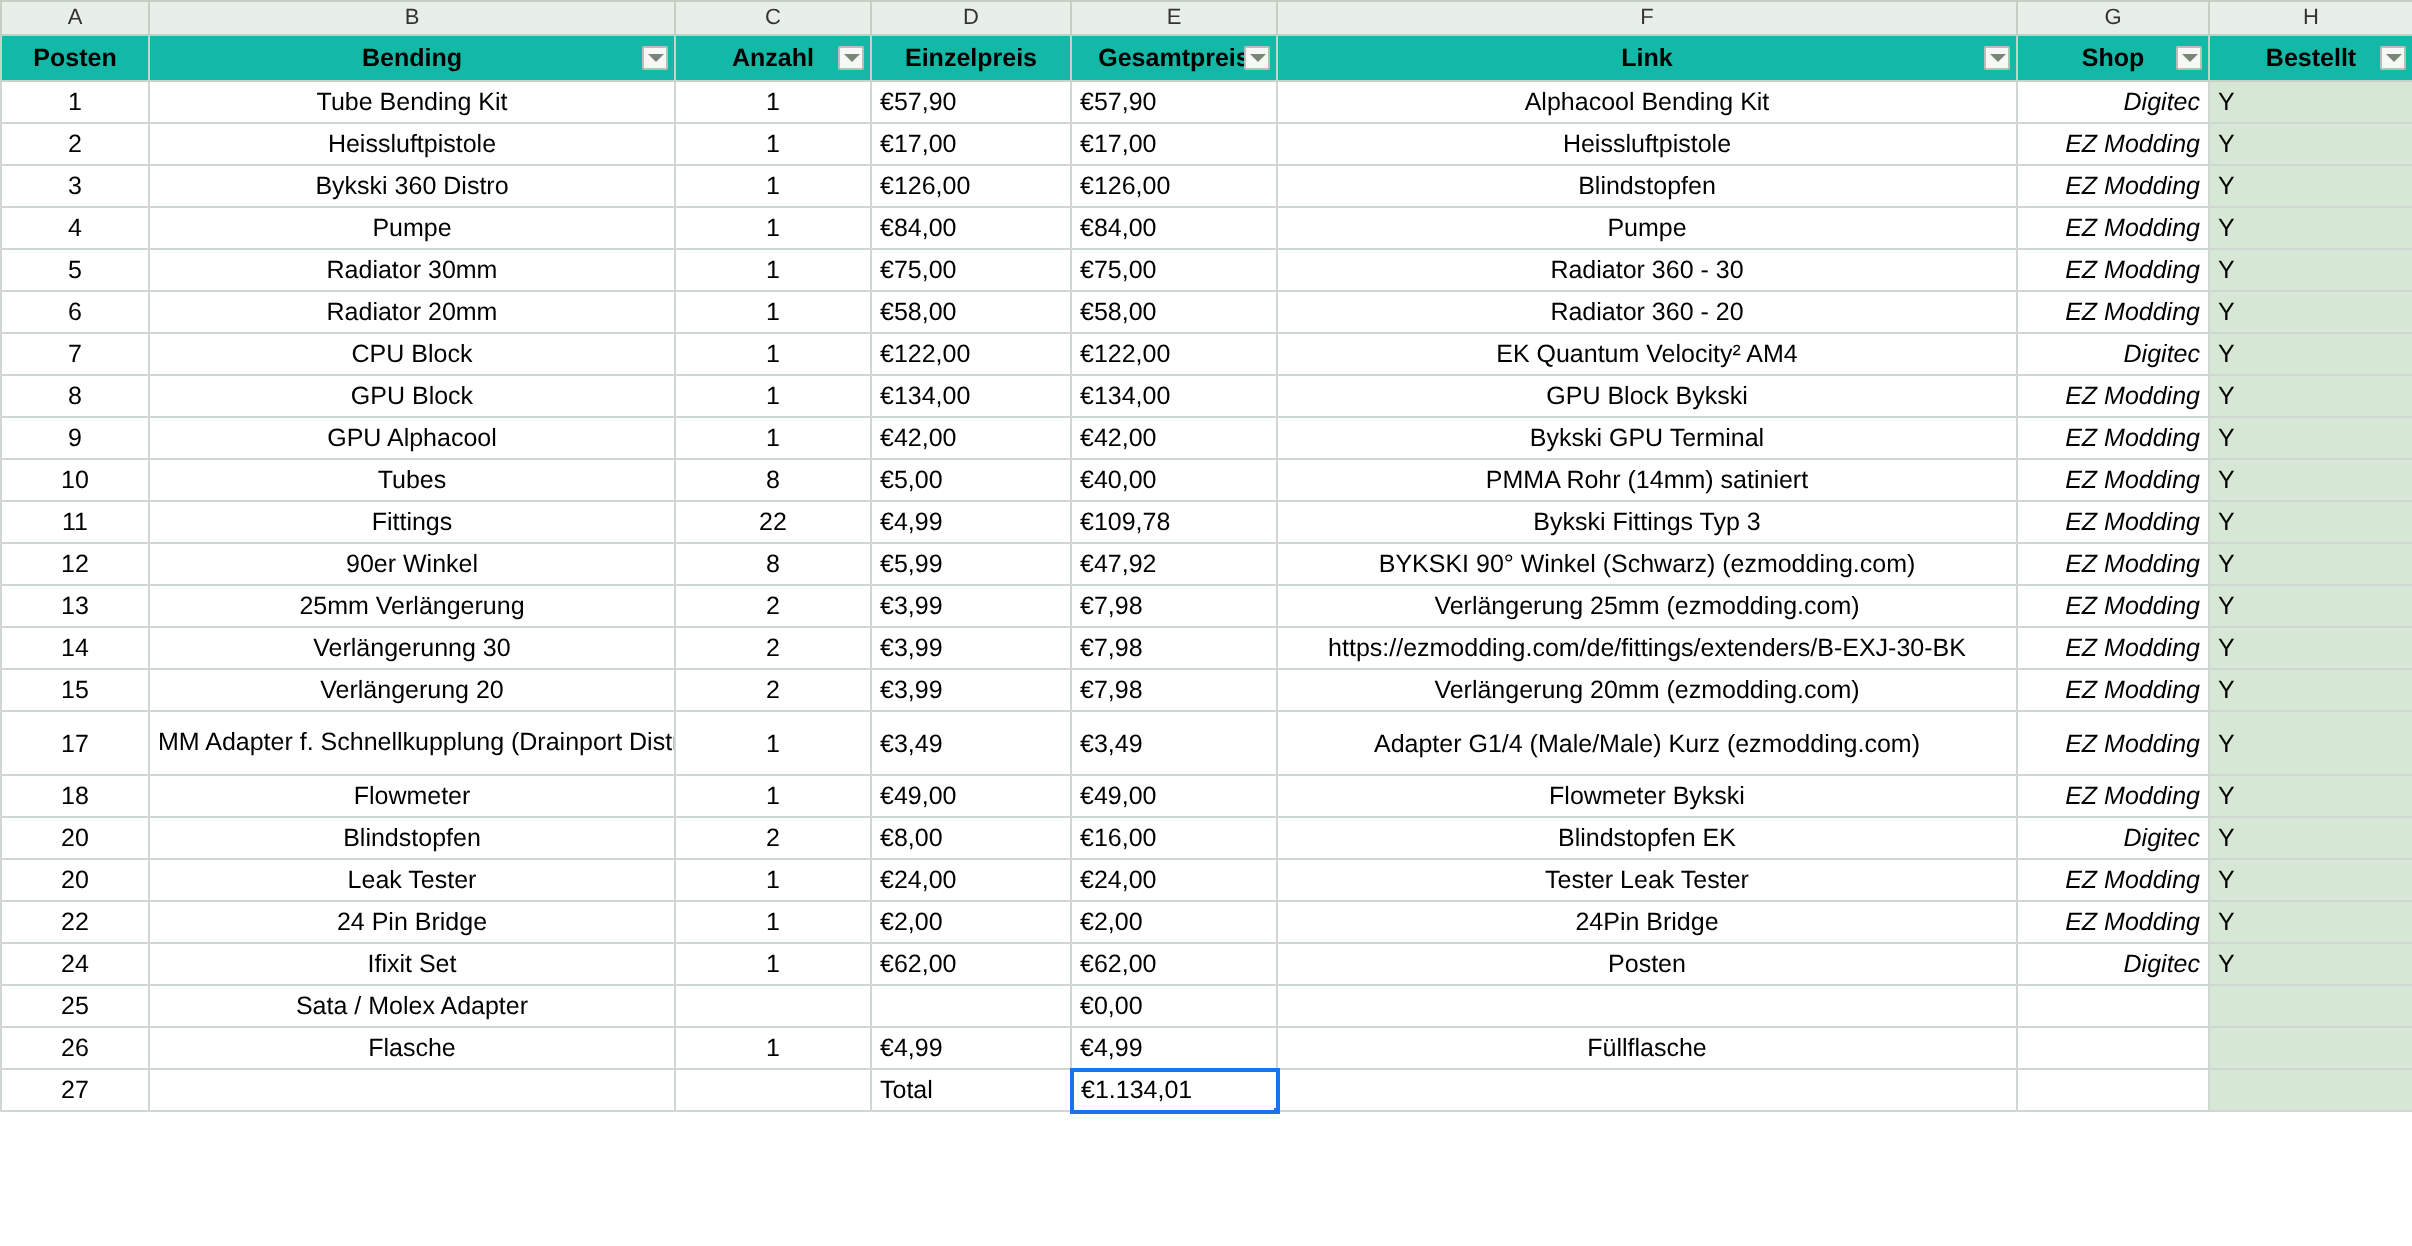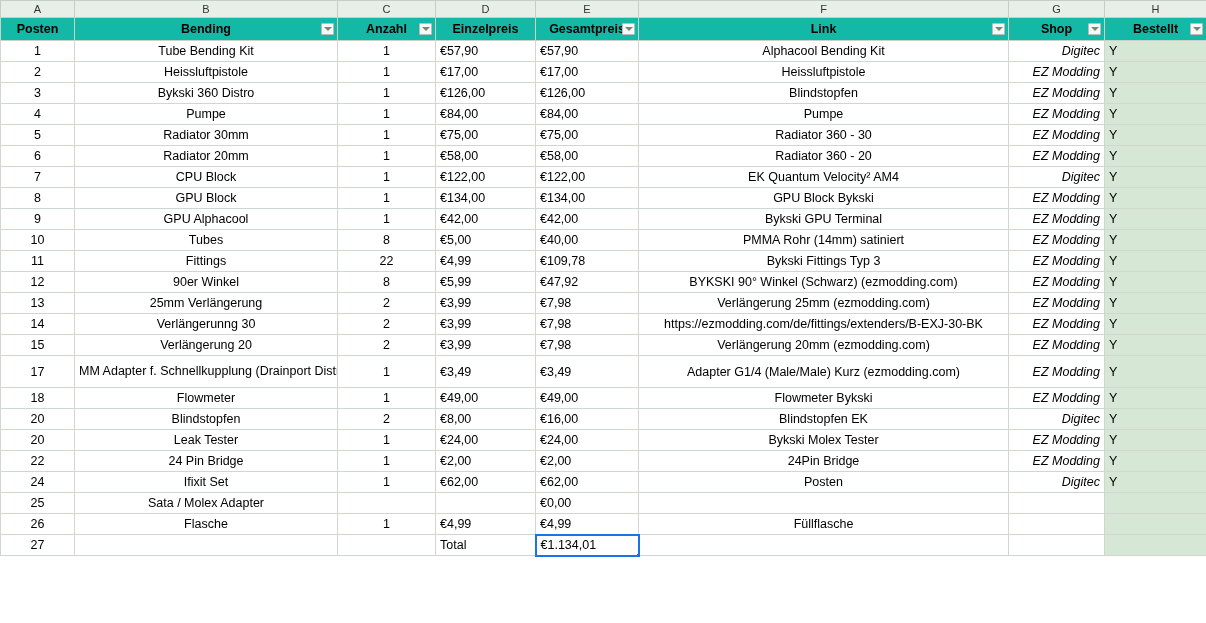--- a/index.html
+++ b/index.html
@@ -319,21 +319,21 @@
           <td class="link-cell"><span class="cell-link">Blindstopfen EK </span></td>
           <td class="left">Digitec</td>
           <td class="bestellt">Y</td>
         </tr>
         <tr>
           <td class="num">20</td>
           <td class="center">Leak Tester</td>
           <td class="center">1</td>
           <td class="money">€24,00</td>
           <td class="money">€24,00</td>
-          <td class="link-cell"><span class="cell-link">Bykski Molex Tester</span></td>
+          <td class="link-cell"><span class="cell-link">Tester Leak Tester</span></td>
           <td class="left">EZ Modding</td>
           <td class="bestellt">Y</td>
         </tr>
         <tr>
           <td class="num">22</td>
           <td class="center">24 Pin Bridge</td>
           <td class="center">1</td>
           <td class="money">€2,00</td>
           <td class="money">€2,00</td>
           <td class="link-cell"><span class="cell-link">24Pin Bridge</span></td>

